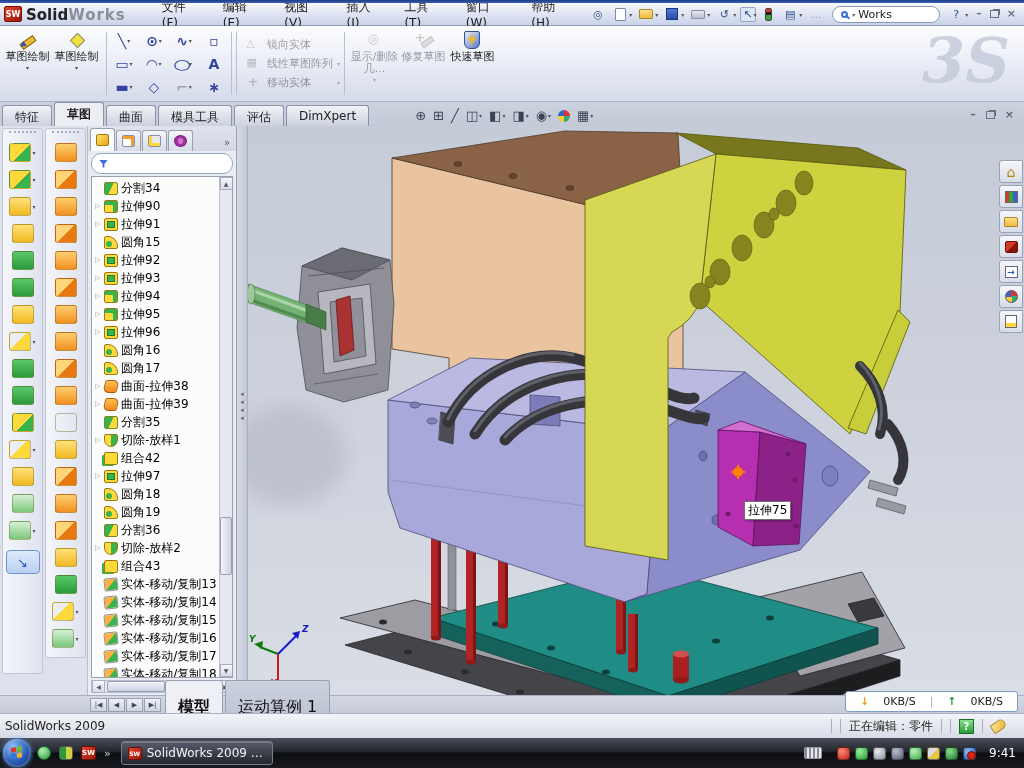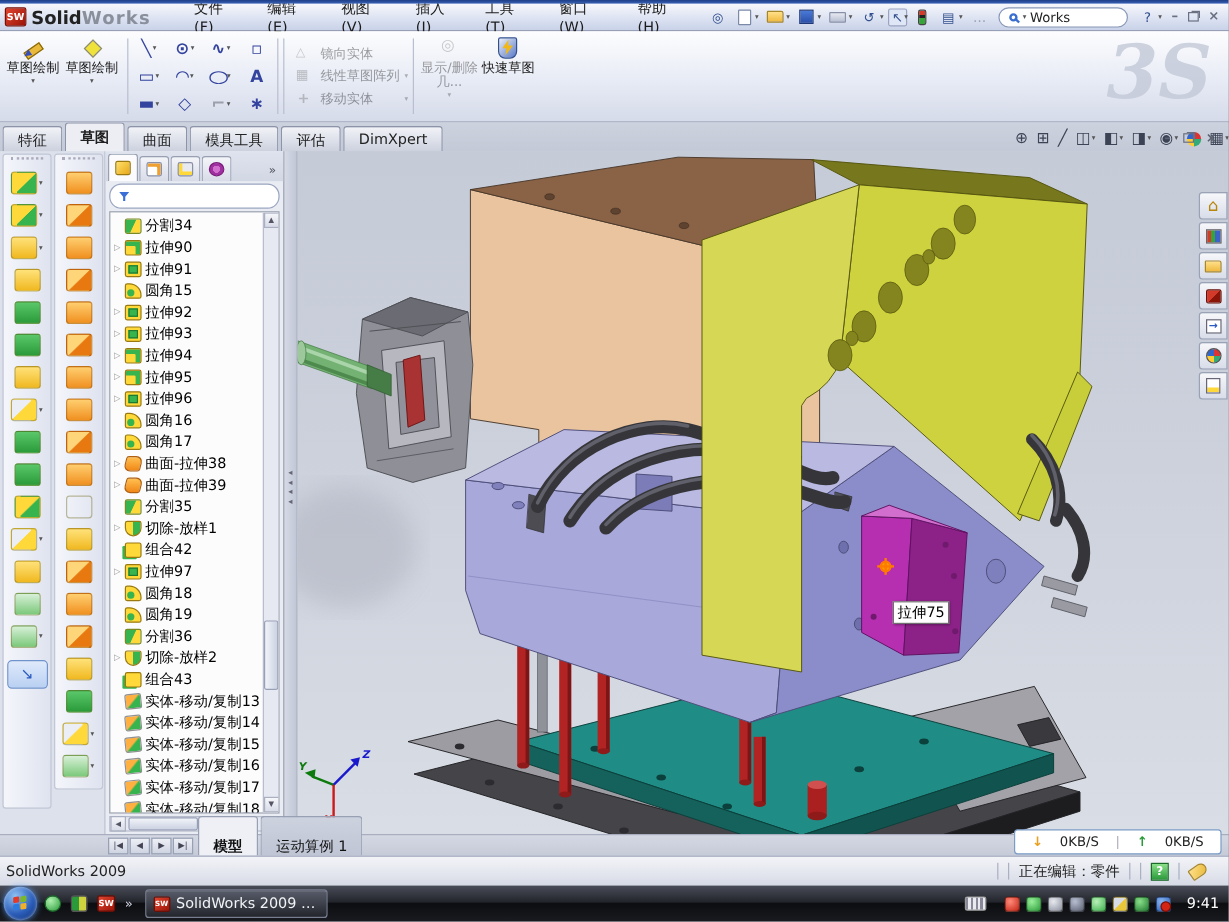--- a/index.html
+++ b/index.html
@@ -67,21 +67,21 @@
   .ecell{display:flex;align-items:center;justify-content:center;}
   .eg{font-size:14px;color:#33439e;font-weight:bold;}
   .stretch{display:inline-block;transform:scaleX(1.45);}
   .stackgrp{display:flex;flex-direction:column;justify-content:center;gap:1px;}
   .stackrow{display:flex;align-items:center;gap:4px;height:18px;padding:0 2px;}
   .stackrow .ic{transform:scale(.8);margin:0;}
   .stackrow .lbl{font-size:11px;color:#1a1a1a;white-space:nowrap;}
   .stackrow .dd{margin-left:auto;}
 
   
-  .tabrow{position:absolute;left:0;top:102px;width:1024px;height:24px;background:linear-gradient(180deg,#cdd2df,#c3c9d6);display:flex;align-items:flex-end;justify-content:space-between;}
+  .tabrow{position:absolute;left:0;top:102px;width:1024px;height:24px;background:linear-gradient(180deg,#cdd2df,#c3c9d6);display:flex;align-items:flex-end;}
   .ctab{height:21px;margin-left:2px;padding:3px 12px 2px;font-size:12px;color:#222;
     background:linear-gradient(180deg,#f2f3f8,#ccd1de);border:1px solid #8d93a8;border-bottom:none;border-radius:3px 3px 0 0;}
   .ctab.active{background:#eceef4;height:24px;font-weight:bold;position:relative;z-index:2;}
   .hud{display:flex;align-items:center;gap:7px;margin:0 0 3px 46px;}
   .hud-item{display:flex;align-items:center;color:#3c4354;}
   .hud-g{font-size:13px;}
   .ball{background:conic-gradient(#d33 0 25%,#3a7 0 50%,#fc3 0 75%,#36c 0);border-radius:50%;color:transparent;width:12px;height:12px;}
   .viewwinbtns{position:absolute;right:10px;top:6px;display:flex;gap:10px;align-items:center;color:#5c6370;}
 
   
@@ -161,21 +161,21 @@
   .netoverlay{position:absolute;left:845px;top:691px;width:173px;height:21px;background:#fff;border:1px solid #7a9cc6;border-radius:3px;
     display:flex;align-items:center;justify-content:space-evenly;font-size:11px;color:#222;z-index:50;}
   .net-down{color:#e8a020;font-weight:bold;}
   .net-up{color:#2a9a3a;font-weight:bold;}
   .netoverlay .sep{color:#aab;}
 
   
   .doctabs{position:absolute;left:0;top:695px;width:1024px;height:18px;background:linear-gradient(180deg,#d4d8e3,#c6cbd8);border-top:1px solid #a8aec0;display:flex;align-items:flex-end;}
   .navbtns{display:flex;gap:1px;margin:0 4px 1px 90px;}
   .navb{width:17px;height:14px;background:linear-gradient(180deg,#eef0f6,#cfd4e2);border:1px solid #98a0b4;font-size:7px;color:#445;display:flex;align-items:center;justify-content:center;}
-  .dtab{height:17px;padding:16px 12px;font-size:12px;color:#111;background:linear-gradient(180deg,#cdd2df,#bfc5d4);border:1px solid #98a0b4;border-bottom:none;border-radius:3px 3px 0 0;margin-right:2px;}
+  .dtab{height:17px;padding:16px 12px;font-size:16px;color:#111;background:linear-gradient(180deg,#cdd2df,#bfc5d4);border:1px solid #98a0b4;border-bottom:none;border-radius:3px 3px 0 0;margin-right:2px;}
   .dtab.active{background:#eef0f5;font-weight:bold;}
 
   
   .statusbar{position:absolute;left:0;top:713px;width:1024px;height:25px;background:linear-gradient(180deg,#f3f4f8,#d7dbe6);border-top:1px solid #aab0c2;
     display:flex;align-items:center;font-size:12px;color:#222;}
   .sb-left{padding-left:5px;}
   .sb-right{margin-left:auto;display:flex;align-items:center;gap:8px;padding-right:18px;}
   .sb-div{width:1px;height:14px;background:#aab0c2;}
   .sb-help{width:15px;height:15px;background:linear-gradient(180deg,#8ae08a,#2a9a3a);border:1px solid #1a6a2a;color:#fff;font-weight:bold;font-size:10px;display:flex;align-items:center;justify-content:center;}
   .sb-tag{width:15px;height:10px;background:linear-gradient(135deg,#ffe089,#e8b93a);border:1px solid #a8862a;border-radius:1px 5px 5px 1px;transform:rotate(-35deg);}
@@ -402,20 +402,25 @@
       </div>
     <div class="vsep"></div>
     <div class="grp">
 
         <div class="bigbtn off">
           <div class="ic ic-display"></div>
           <span class="lbl">显示/删除几...</span>
           <span class="dd">▾</span>
         </div>
 
+        <div class="bigbtn off">
+          <div class="ic ic-repair"></div>
+          <span class="lbl">修复草图</span>
+
+        </div>
 
 
         <div class="bigbtn">
           <div class="ic ic-rapid"></div>
           <span class="lbl">快速草图</span>
 
         </div>
       </div>
     <div class="watermark">3S</div>
   </div>

